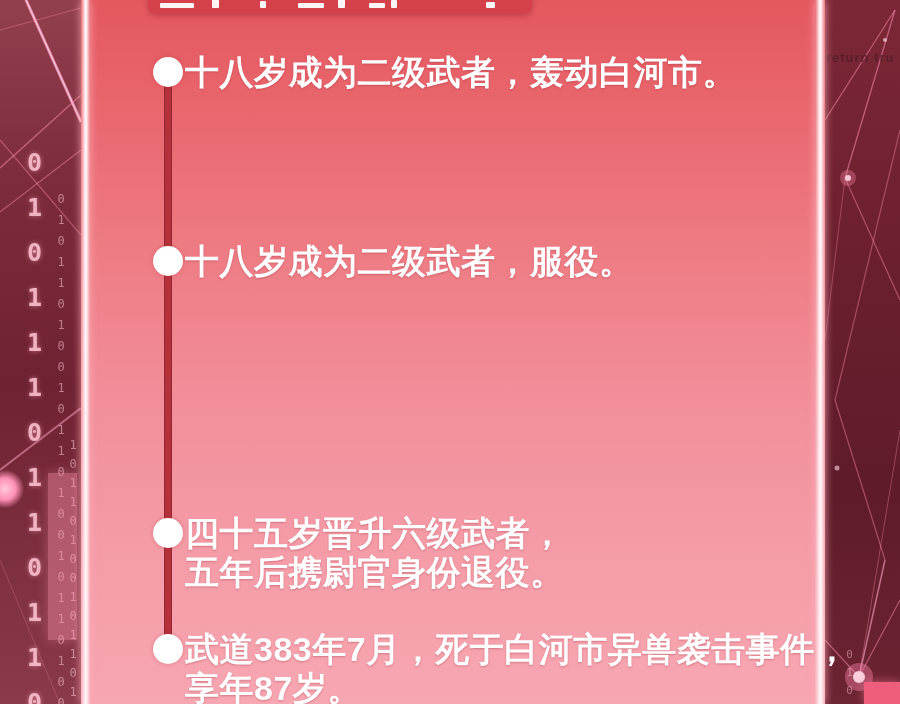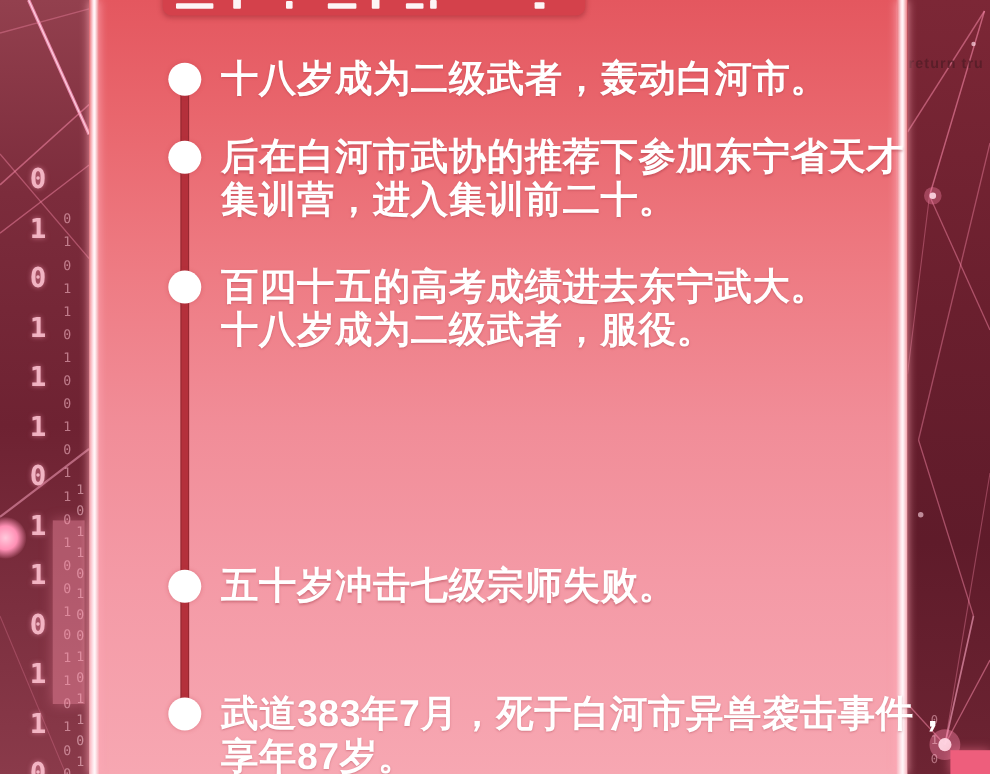--- a/index.html
+++ b/index.html
@@ -46,21 +46,21 @@
   #br-rect{position:absolute;left:39px;top:682px;width:36px;height:22px;background:#ee5e7c;
     box-shadow:0 0 10px rgba(255,120,150,0.6);}
   
   #header-badge{position:absolute;left:148px;top:-46px;width:384px;height:60px;
     background:#d4414b;border-radius:8px;box-shadow:0 2px 5px rgba(120,20,30,0.35);}
   .frag{position:absolute;bottom:6px;background:#fff;border-radius:1px;opacity:0.95;}
   
   #timeline-line{position:absolute;left:164px;top:70px;width:8px;height:580px;
     background:#b4303b;
     box-shadow:inset 1px 0 0 rgba(0,0,0,0.18),inset -1px 0 0 rgba(0,0,0,0.18);}
-  .tl-item{position:absolute;left:153px;display:flex;align-items:flex-start;gap:16px;}
+  .tl-item{position:absolute;left:153px;display:flex;align-items:flex-start;}
   .dot{flex:0 0 30px;width:30px;height:30px;margin-top:4px;border-radius:50%;background:#ffffff;
     box-shadow:0 0 4px rgba(180,50,60,0.35);}
   .tl-text{margin-left:2px;}
   .tl-line{font-size:34px;line-height:39px;font-weight:bold;color:#ffffff;white-space:nowrap;
     text-shadow:0 1px 2px rgba(150,40,55,0.35);letter-spacing:0.5px;}
 </style>
 </head>
 <body>
 
 <div id="page-root">
@@ -123,41 +123,34 @@
 
   <div id="timeline-line"></div>
 
   <div class="tl-item" style="top:53px">
     <span class="dot"></span>
     <div class="tl-text">
       <div class="tl-line">十八岁成为二级武者，轰动白河市。</div>
     </div>
   </div>
 
-  <div class="tl-item" style="top:124px">
-    <span class="dot"></span>
-    <div class="tl-text">
-      <div class="tl-line">后在白河市武协的推荐下参加东宁省天才</div>
-      <div class="tl-line">集训营，进入集训前二十。</div>
-    </div>
-  </div>
 
   <div class="tl-item" style="top:242px">
     <span class="dot"></span>
     <div class="tl-text">
-      <div class="tl-line">百四十五的高考成绩进去东宁武大。</div>
       <div class="tl-line">十八岁成为二级武者，服役。</div>
     </div>
   </div>
 
 
   <div class="tl-item" style="top:514px">
     <span class="dot"></span>
     <div class="tl-text">
-      <div class="tl-line">五十岁冲击七级宗师失败。</div>
+      <div class="tl-line">四十五岁晋升六级武者，</div>
+      <div class="tl-line">五年后携尉官身份退役。</div>
     </div>
   </div>
 
   <div class="tl-item" style="top:630px">
     <span class="dot"></span>
     <div class="tl-text">
       <div class="tl-line">武道383年7月，死于白河市异兽袭击事件，</div>
       <div class="tl-line">享年87岁。</div>
     </div>
   </div>

